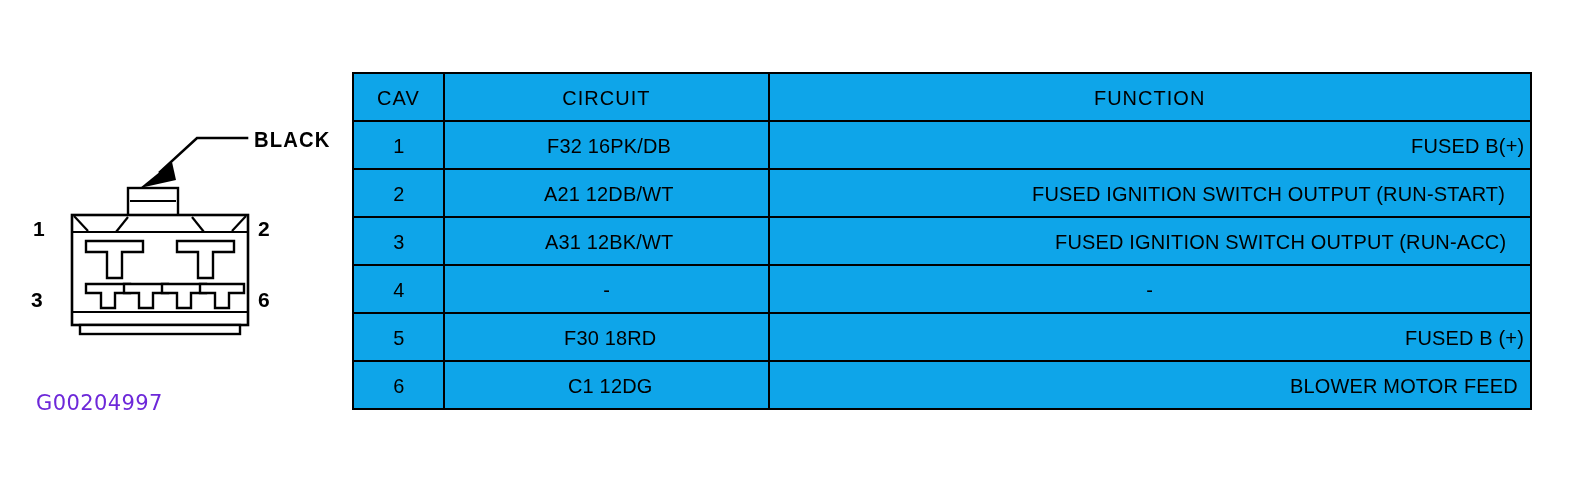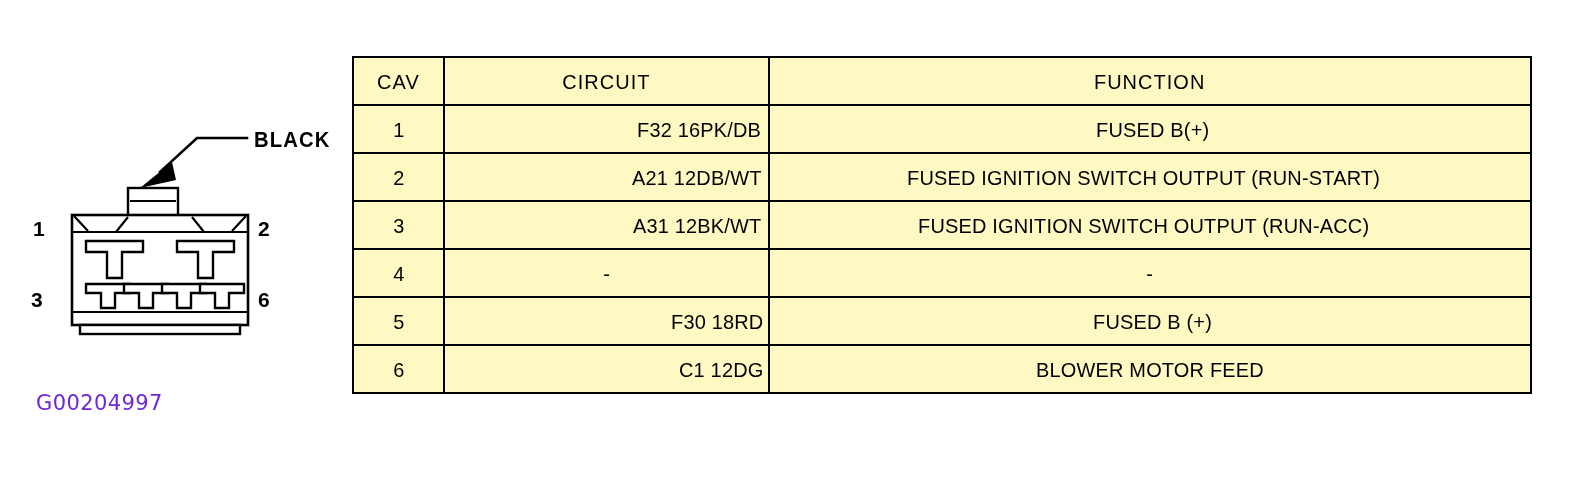--- a/index.html
+++ b/index.html
@@ -66,25 +66,25 @@
     font-weight: 400;
     letter-spacing: 0.4px;
     color: #6d28d9;
     white-space: nowrap;
   }
 
   
   #pinout-table {
     position: absolute;
     left: 352px;
-    top: 56px;
+    top: 72px;
     width: 1178px;
     border-collapse: collapse;
     table-layout: fixed;
-    background: #fef9c3;
+    background: #0ea5e9;
     padding-left: 32px;
   }
   #pinout-table col.col-cav      { width: 91px;  }
   #pinout-table col.col-circuit  { width: 325px; }
   #pinout-table col.col-function { width: 762px; }
 
   #pinout-table th,
   #pinout-table td {
     border: 2px solid #000000;
     height: 46px;
@@ -99,30 +99,30 @@
   }
   #pinout-table thead th {
     text-align: center;
     font-weight: 400;
     letter-spacing: 1.1px;
   }
   #pinout-table td.cav-cell {
     text-align: center;
   }
   #pinout-table td.circuit-cell {
-    text-align: right;
+    text-align: center;
     padding-left: 12px;
   }
   #pinout-table td.circuit-cell.empty-cell,
   #pinout-table td.function-cell.empty-cell {
     text-align: center;
     padding-left: 0;
   }
   #pinout-table td.function-cell {
-    text-align: center;
+    text-align: right;
     padding-left: 11px;
   }
   
   #pinout-table .sq {
     display: inline-block;
     transform: scaleX(0.95);
     transform-origin: left center;
     white-space: nowrap;
   }
   #pinout-table thead th .sq {

